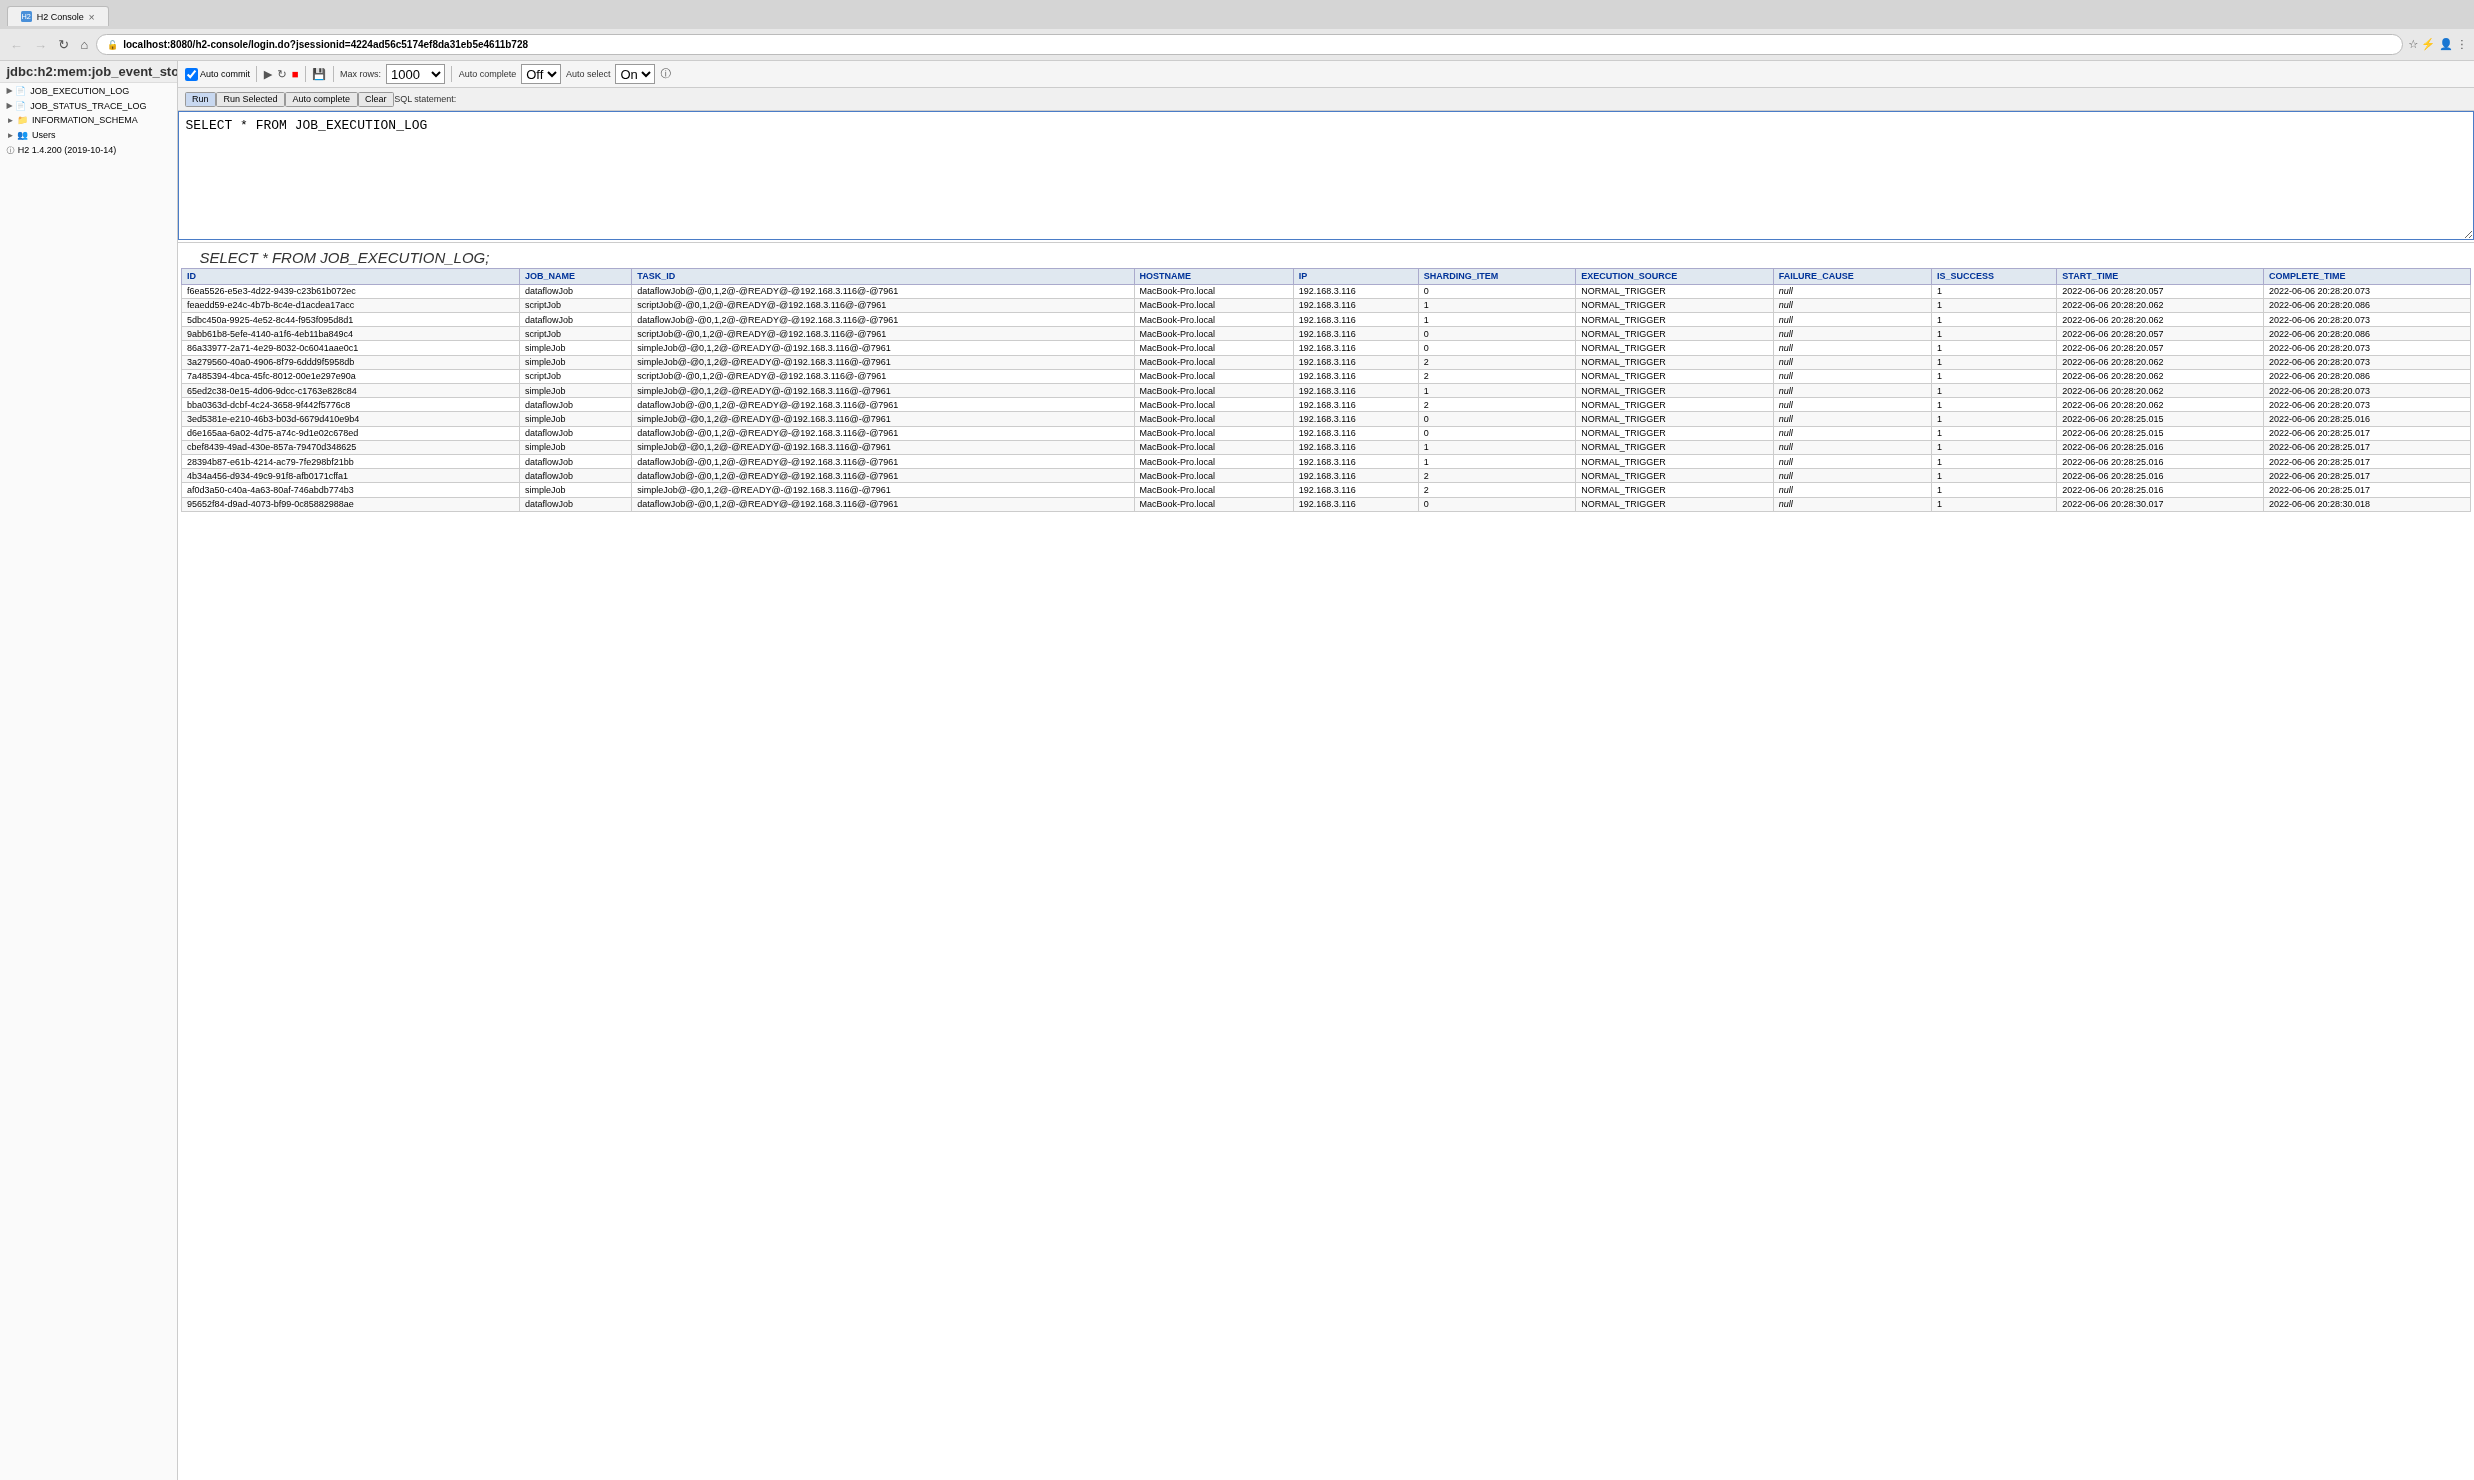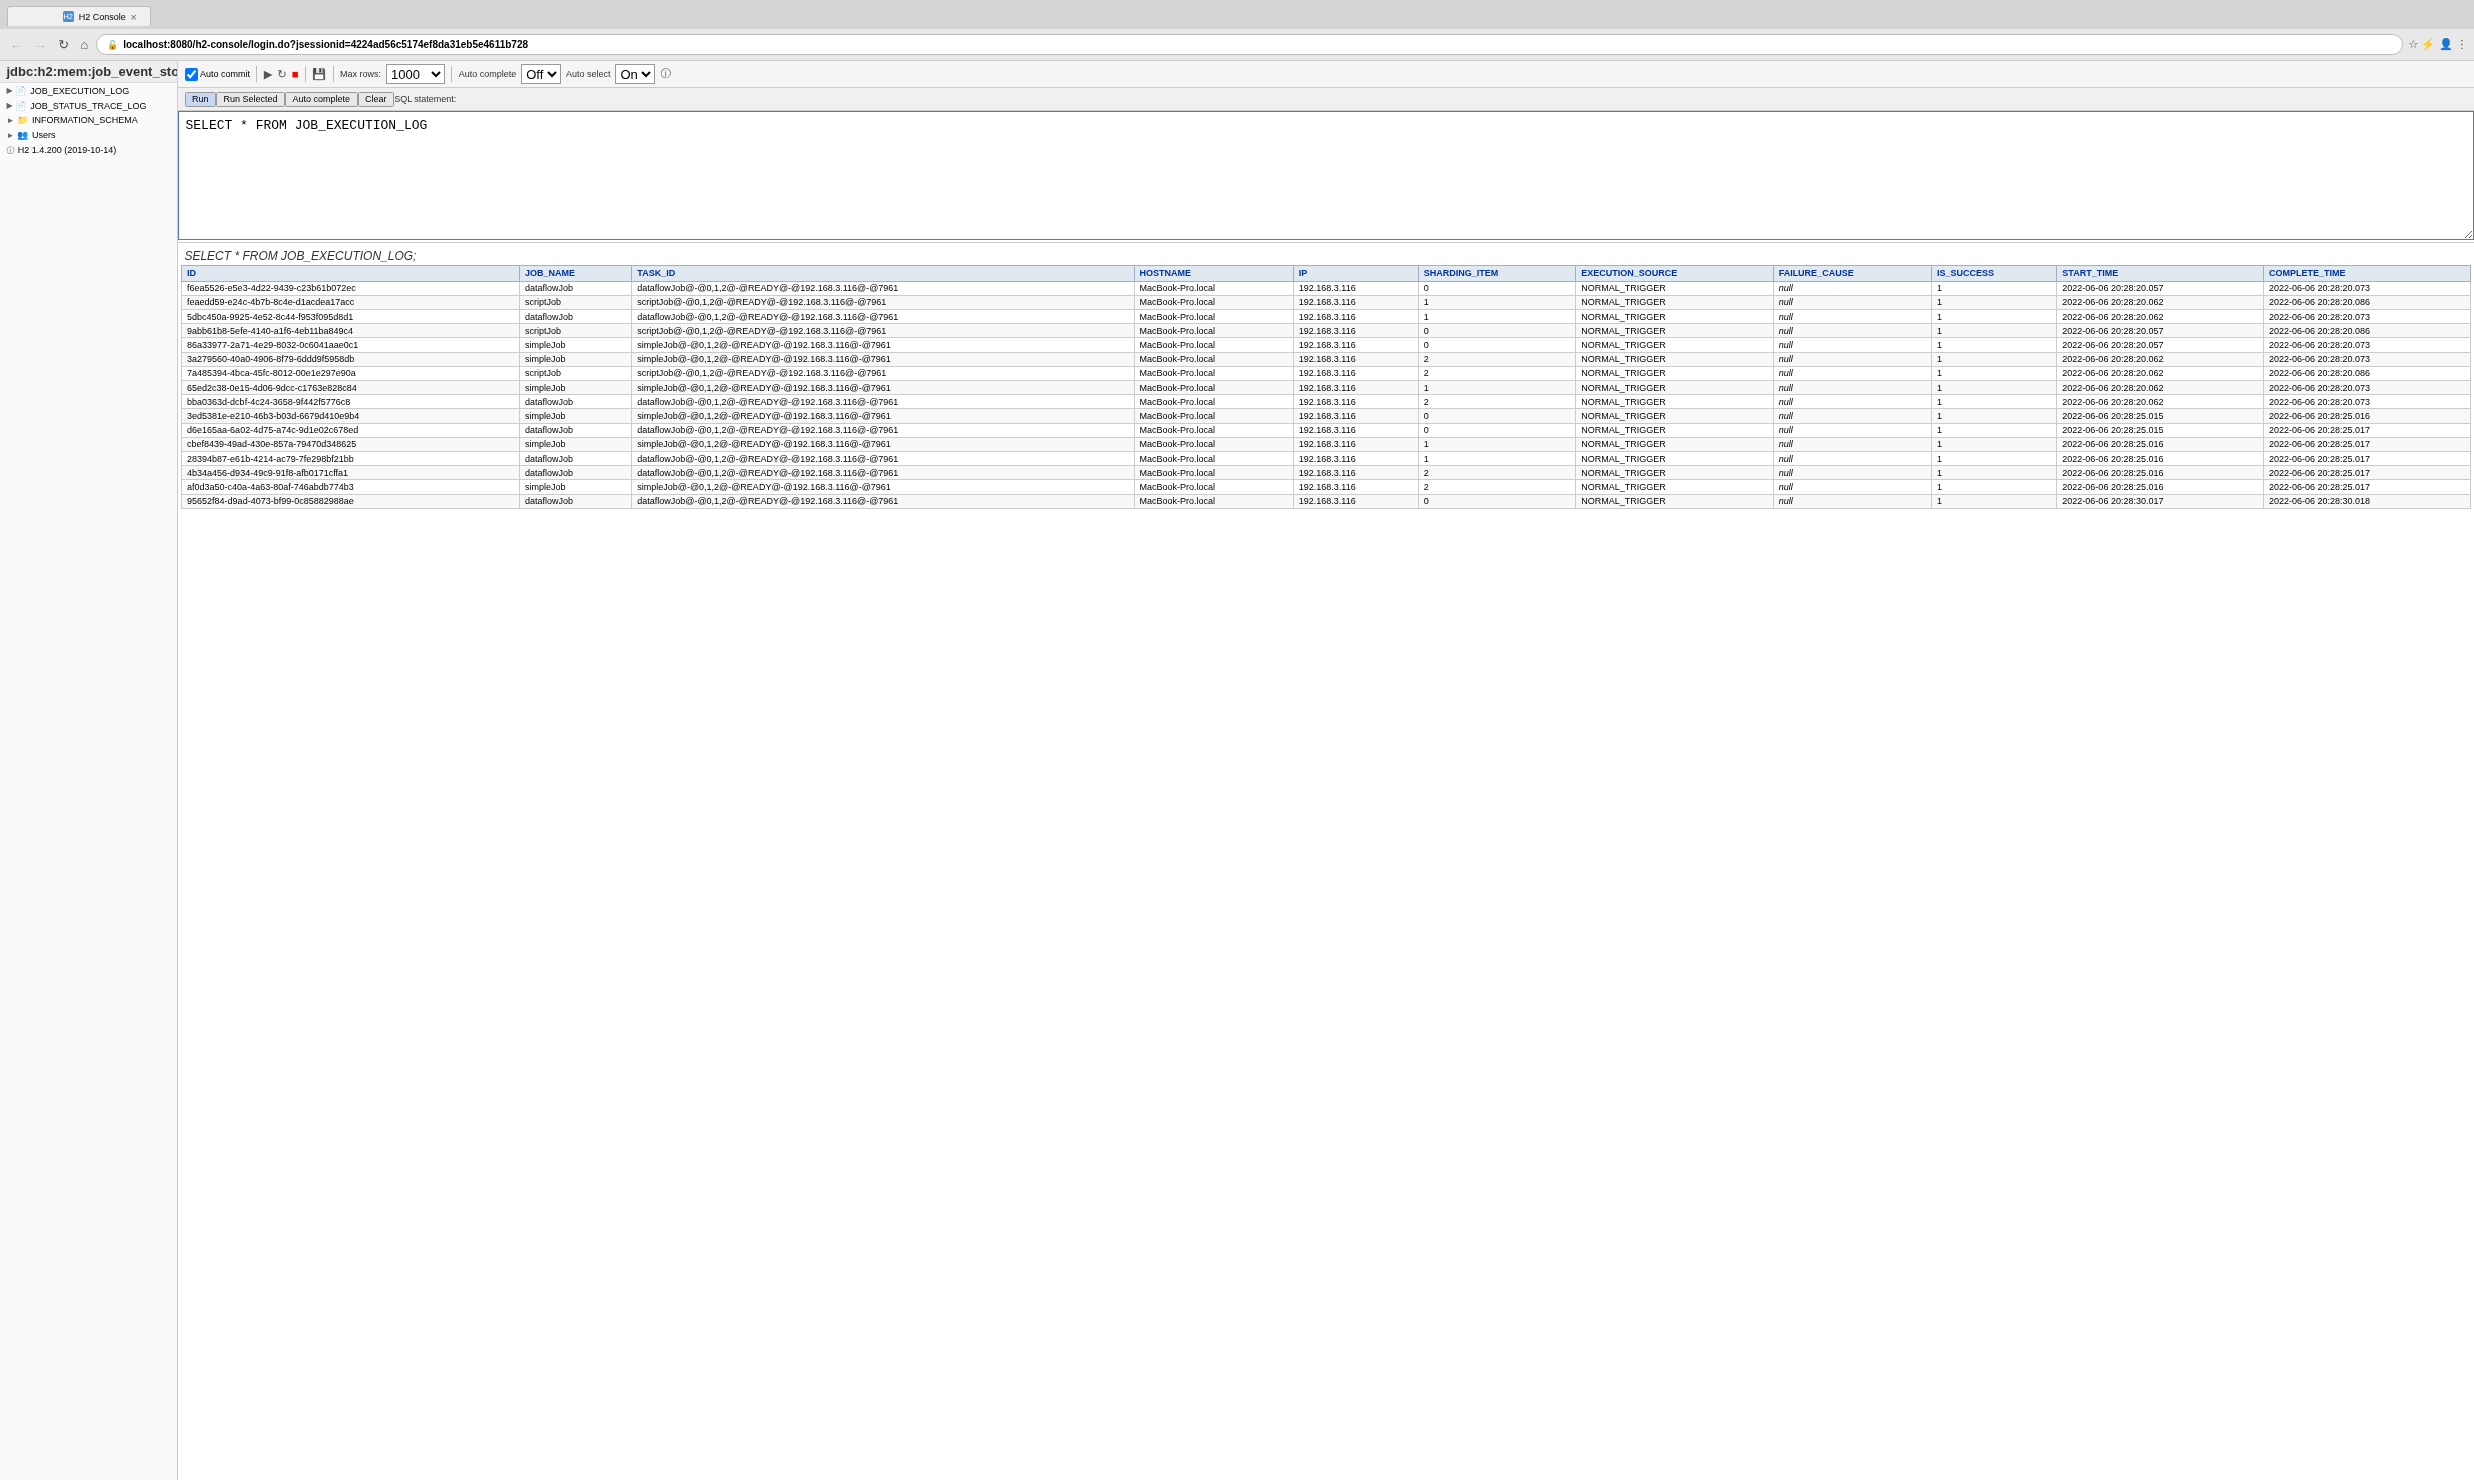--- a/index.html
+++ b/index.html
@@ -2,21 +2,21 @@
 <html style="font-size:13px"><head>
   <meta charset="utf-8">
   <style>
     * { margin: 0; padding: 0; box-sizing: border-box; }
     body { font-family: Arial, sans-serif; font-size: 9.7px; background: #f0f0f0; color: #000; overflow: hidden; }
 
     
     .browser-chrome { background: #e8e8e8; border-bottom: 0.8px solid #ccc; }
     .tab-bar { display: flex; align-items: center; padding: 3.2px 6.5px 0; background: #d5d5d5; height: 29px; }
     .tab { background: #f0f0f0; border: 0.8px solid #bbb; border-bottom: none; padding: 3.2px 13px; border-radius: 3.2px 3.2px 0 0; font-size: 9px; display: flex; align-items: center; gap: 4.9px; }
-    .tab .favicon { width: 11.3px; height: 11.3px; background: #4a90d9; border-radius: 1.6px; display: inline-block; font-size: 7.3px; color: white; text-align: center; line-height: 11.3px; margin-left: 42px; }
+    .tab .favicon { width: 11.3px; height: 11.3px; background: #4a90d9; border-radius: 1.6px; display: inline-block; font-size: 7.3px; color: white; text-align: center; line-height: 11.3px; }
     .tab .close-btn { color: #666; cursor: pointer; font-size: 10.5px; }
     .address-bar { display: flex; align-items: center; padding: 3.2px 6.5px; background: #e8e8e8; height: 31px; gap: 4.9px; }
     .nav-btn { background: none; border: none; cursor: pointer; color: #555; font-size: 13px; padding: 1.6px 3.2px; }
     .nav-btn:disabled { color: #bbb; }
     .url-bar { flex: 1; height: 21px; border: 0.8px solid #bbb; border-radius: 10.5px; padding: 0 9.7px; font-size: 9.7px; background: white; display: flex; align-items: center; gap: 4.9px; }
     .url-bar .lock-icon { color: #555; font-size: 9px; }
     .url-text { font-size: 10px; color: #000; font-weight: bold; }
     .browser-actions { display: flex; gap: 3.2px; align-items: center; }
     .browser-actions span { font-size: 11.3px; color: #555; cursor: pointer; }
 
@@ -47,21 +47,21 @@
 
     
     .sql-toolbar { display: flex; align-items: center; gap: 0; padding: 3.2px 6.5px; background: #f0f0f0; border-bottom: 0.8px solid #ccc; }
 
     
     .sql-editor-container { position: relative; border-bottom: 0.8px solid #ccc; }
     .sql-editor { width: 100%; height: 129px; border: 1.6px solid #4a7cc7; padding: 6.5px; font-family: Liberation Mono, monospace; font-size: 13px; resize: vertical; outline: none; background: #fff; }
 
     
     .results-area { flex: 1; overflow: auto; padding: 3.2px; }
-    .results-label { font-size: 12px; color: #333; padding: 3.2px 3.2px 1.6px; font-style: italic; }
+    .results-label { font-size: 15px; color: #333; padding: 3.2px 3.2px 1.6px; font-style: italic; margin-left: 15px; }
 
     
     .data-table { border-collapse: collapse; font-size: 9px; min-width: 100%; }
     .data-table th { background: #e0e8f0; border: 0.8px solid #aac; padding: 2.4px 4.9px; font-size: 9px; text-align: left; font-weight: bold; color: #003399; cursor: pointer; white-space: nowrap; position: sticky; top: 16px; z-index: 1; }
     .data-table td { border: 0.8px solid #ccc; padding: 1.6px 4.9px; font-size: 9px; white-space: nowrap; }
     .data-table tr:nth-child(even) td { background: #f8f8f8; }
   </style>
 </head>
 <body>
 

